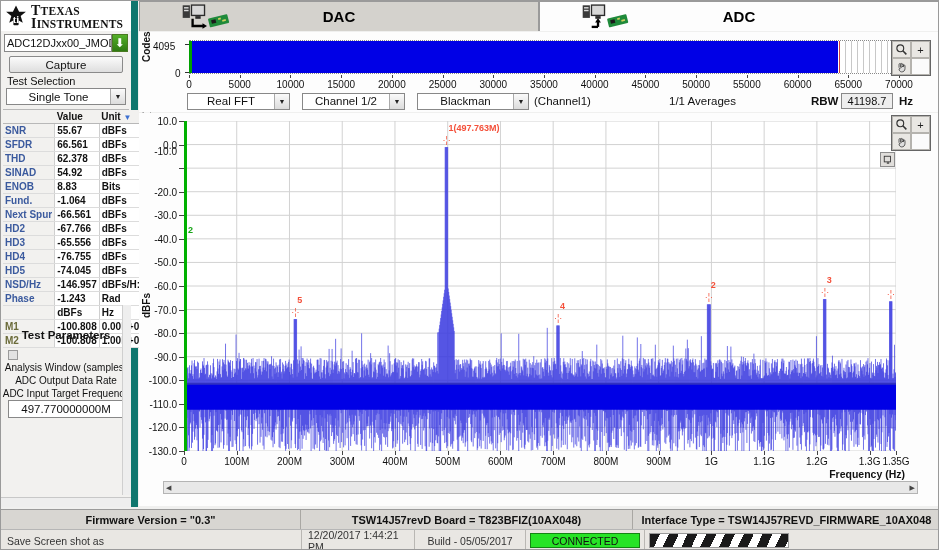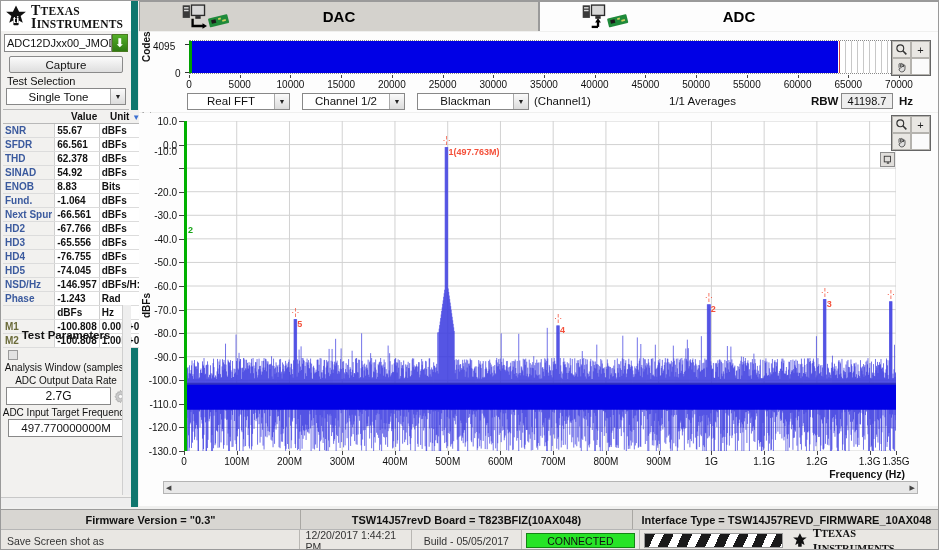--- a/index.html
+++ b/index.html
@@ -93,21 +93,21 @@
   }
   #results-table {
     flex: 1 1 auto;
     border-collapse: collapse;
     font-size: 10px;
     table-layout: fixed;
   }
   #results-table th {
     background: #f2f1ef;
     font-size: 10px; font-weight: bold; color: #111;
-    text-align: right; padding: 1px 2px;
+    text-align: left; padding: 1px 2px;
     border-bottom: 1px solid #b8b8b8;
     height: 13px;
   }
   #results-table td {
     height: 14px; padding: 0 2px;
     white-space: nowrap; overflow: hidden;
     border-bottom: 1px solid #dcdcdc;
   }
   #results-table td.name {
     color: #3b5a9e; font-weight: bold; background: #f2f1ef;
@@ -331,21 +331,21 @@
   #fft-hscroll {
     position: absolute; left: 24px; top: 368px; width: 755px; height: 13px;
     background: #e8e8e8; border: 1px solid #b4b4b4;
     display: flex; align-items: center; justify-content: space-between;
     padding: 0 2px;
     font-size: 7px; color: #444;
   }
 
   .marker-lbl {
     position: absolute; font-size: 9px; color: #f4503a;
-    white-space: nowrap; font-weight: bold; margin-top: 24px;
+    white-space: nowrap; font-weight: bold;
   }
   .marker-cross {
     position: absolute; font-size: 9px; color: #f4503a; line-height: 1;
   }
   .left-green-marker {
     position: absolute; font-size: 9px; color: #19a519; font-weight: bold;
   }
 
   
   #status-top {
@@ -522,27 +522,20 @@
       </div>
     </div>
 
     <div id="test-params">
       <div class="tp-title">Test Parameters</div>
       <div class="cb-row">
         <div class="cb-box"></div>
       </div>
       <div class="ctr-lbl">Analysis Window (samples)</div>
       <div class="ctr-lbl">ADC Output Data Rate</div>
-      <div id="odr-row">
-        <div id="odr-field">2.7G</div>
-        <svg class="gear" viewBox="0 0 24 24">
-          <path fill="#c9c9c9" stroke="#a0a0a0" stroke-width="1" d="M12 2l1.6 2.2 2.6-.7.6 2.6 2.6.6-.7 2.6L21 12l-2.3 1.7.7 2.6-2.6.6-.6 2.6-2.6-.7L12 22l-1.6-2.2-2.6.7-.6-2.6-2.6-.6.7-2.6L3 12l2.3-1.7-.7-2.6 2.6-.6.6-2.6 2.6.7z"></path>
-          <circle cx="12" cy="12" r="3.4" fill="#fafafa" stroke="#a0a0a0"></circle>
-        </svg>
-      </div>
       <div class="ctr-lbl">ADC Input Target Frequency</div>
       <div id="aitf-field">497.770000000M</div>
     </div>
 
     <div id="left-vscroll"></div>
     <div id="left-bottom-scroll"></div>
   </div>
 
   <div id="tabs">
     <div class="tab inactive">
@@ -812,25 +805,15 @@
   <div id="status-bot">
     <div class="cell" style="width:300px">Save Screen shot as</div>
     <div class="vdiv"></div>
     <div class="cell" style="width:112px; justify-content:center">12/20/2017 1:44:21 PM</div>
     <div class="vdiv"></div>
     <div class="cell" style="width:110px; justify-content:center">Build  - 05/05/2017</div>
     <div class="vdiv"></div>
     <div id="connected-badge" style="width:110px; margin:3px 4px">CONNECTED</div>
     <div class="vdiv"></div>
     <div id="hazard" style="width:140px; margin:3px 4px"></div>
-    <div id="ti-logo-bottom" style="flex:1 1 auto; padding-left:4px">
-      <svg width="18" height="18" viewBox="0 0 100 100">
-        <path d="M50 6 L62 30 L88 30 L68 46 L76 72 L50 58 L24 72 L32 46 L12 30 L38 30 Z" fill="#111"></path>
-        <rect x="40" y="34" width="20" height="48" rx="3" fill="#111"></rect>
-      </svg>
-      <span style="margin-left:4px; font-family:'Liberation Serif',serif; font-weight:bold; font-size:12.5px; color:#111;">
-        <span>T</span><span style="font-size:10.5px">TEXAS</span>
-        <span>I</span><span style="font-size:10.5px">INSTRUMENTS</span>
-      </span>
-    </div>
   </div>
 
 </div>
 
 </body></html>

